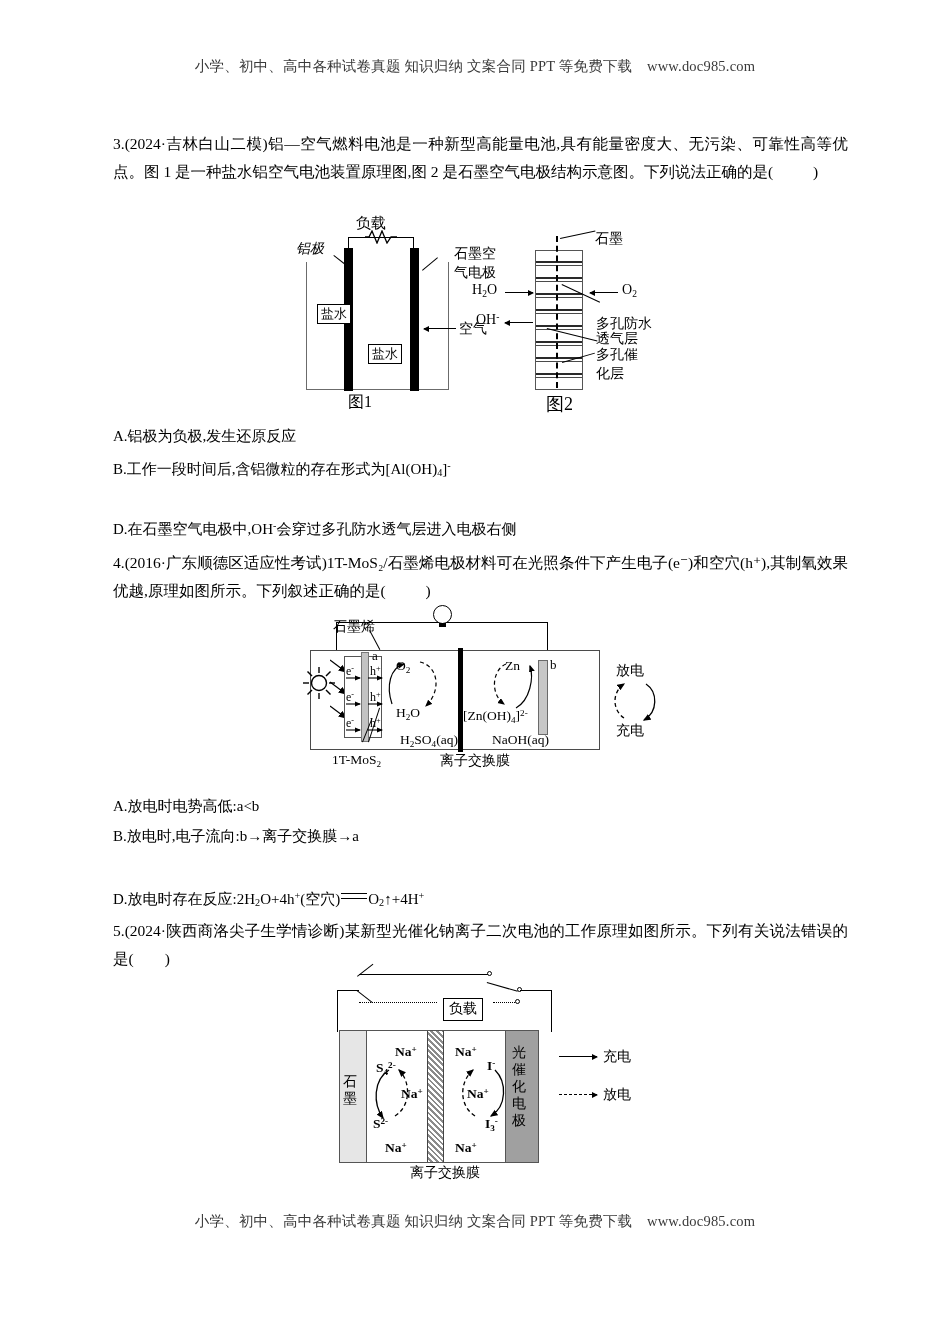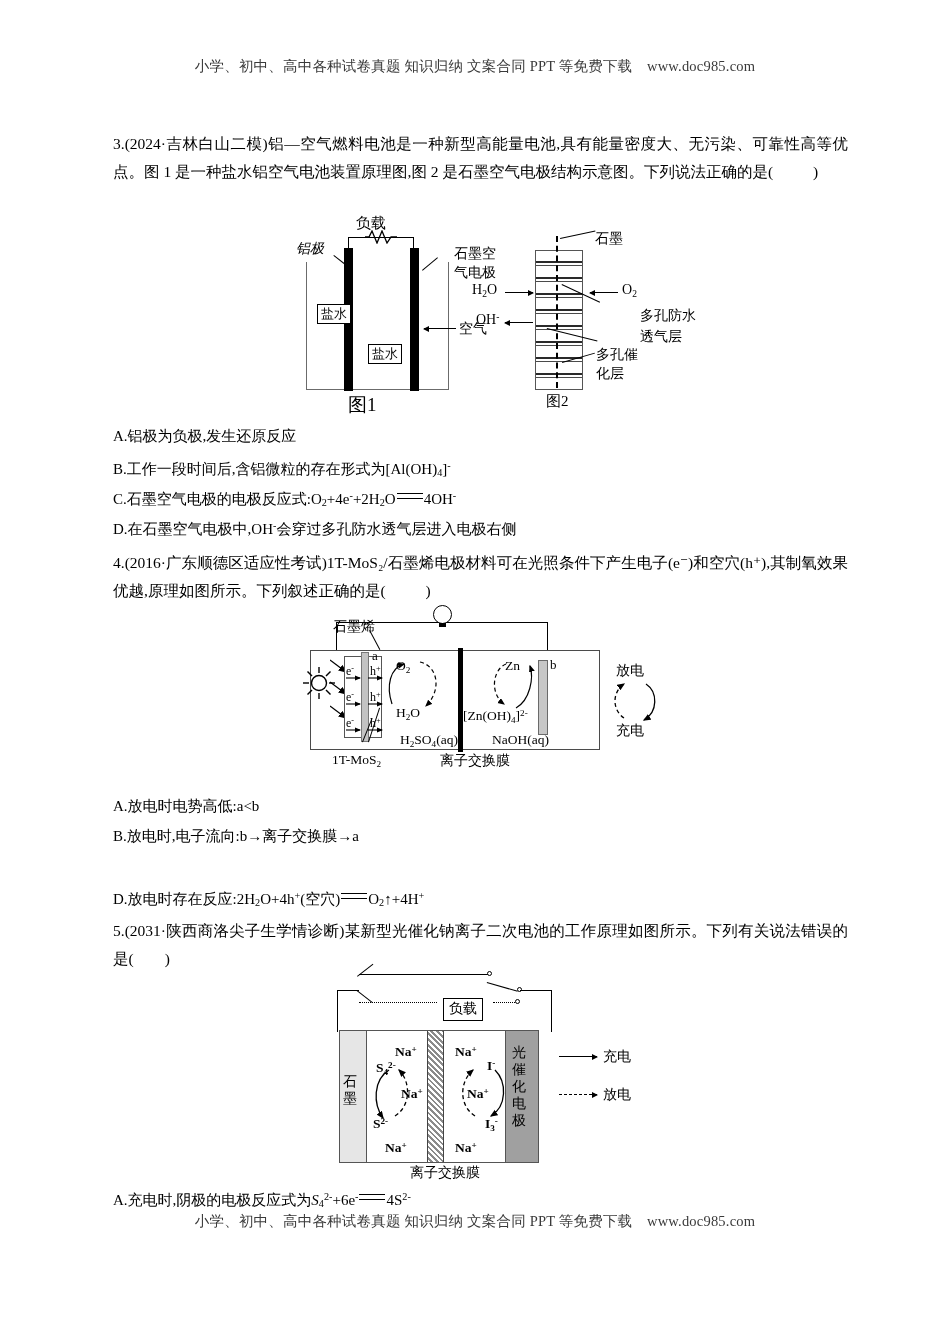--- a/index.html
+++ b/index.html
@@ -123,21 +123,21 @@
     font-size: 13px;
     padding: 1px 3px 2px 3px;
     line-height: 15px;
   }
   .f1-box-a { left: 21px; top: 82px; }
   .f1-box-b { left: 72px; top: 122px; }
   .f1-cap {
     position: absolute;
     left: 52px; top: 170px;
     font-family: "Liberation Serif", serif;
-    font-size: 19px;
+    font-size: 16px;
   }
   .f1-t-fuzai { left: 60px; top: -8px; font-size: 15px; }
   .f1-t-lvji  { left: 0px;  top: 18px; font-size: 14px; font-style: italic; }
   .f1-t-shimo { left: 158px; top: 22px; font-size: 14px; line-height: 19px; }
   .f1-t-kongqi{ left: 163px; top: 98px; font-size: 14px; }
 
   .leader { position: absolute; background: #000; transform-origin: 0 0; height: 1.1px; }
 
   
   #fig2 { left: 500px; top: 222px; width: 220px; height: 192px; }
@@ -155,26 +155,26 @@
     height: 0;
     border-top: 1.1px solid #4a4a4a;
   }
   .f2-hline.thick { border-top: 2.2px solid #2a2a2a; }
   .f2-dash {
     position: absolute;
     left: 56px; top: 14px;
     width: 0; height: 152px;
     border-left: 2.4px dashed #000;
   }
-  .f2-cap { left: 46px; top: 170px; font-size: 15px; }
+  .f2-cap { left: 46px; top: 170px; font-size: 18px; }
   .f2-t-shimo { left: 95px; top: 8px; font-size: 14px; }
   .f2-t-h2o   { left: -28px; top: 60px; font-size: 14px; }
   .f2-t-oh    { left: -24px; top: 90px; font-size: 14px; }
   .f2-t-o2    { left: 122px; top: 60px; font-size: 14px; }
-  .f2-t-duokong1 { left: 96px; top: 83px; font-size: 14px; line-height: 21px; margin-left: 44px; }
+  .f2-t-duokong1 { left: 96px; top: 94px; font-size: 14px; line-height: 15px; }
   .f2-t-duokong2 { left: 96px; top: 123px; font-size: 14px; line-height: 19px; }
 
   .arrow-r, .arrow-l { position: absolute; height: 0; border-top: 1.2px solid #000; }
   .arrow-r::after {
     content: ""; position: absolute; right: -1px; top: -3.5px;
     border-left: 6px solid #000;
     border-top: 3.5px solid transparent;
     border-bottom: 3.5px solid transparent;
   }
   .arrow-l::after {
@@ -375,21 +375,20 @@
 
     <div class="lbl f2-t-duokong2">多孔催<br>化层</div>
     <div class="leader" style="left:47px; top:106px; width:52px; transform:rotate(14deg);"></div>
     <div class="leader" style="left:62px; top:140px; width:34px; transform:rotate(-16deg);"></div>
 
     <div class="lbl-serif f2-cap">图2</div>
   </div>
 
   <div class="opt" style="top:425px;">A.铝极为负极,发生还原反应</div>
   <div class="opt" style="top:455px;">B.工作一段时间后,含铝微粒的存在形式为[Al(OH)<sub>4</sub>]<sup>-</sup></div>
-  <div class="opt" style="top:485px;">C.石墨空气电极的电极反应式:O<sub>2</sub>+4e<sup>-</sup>+2H<sub>2</sub>O<span class="dbar"></span>4OH<sup>-</sup></div>
   <div class="opt" style="top:515px;">D.在石墨空气电极中,OH<sup>-</sup>会穿过多孔防水透气层进入电极右侧</div>
 
   <div class="qblock" style="top:549px;">
     <span>4.</span><span>(2016·广东顺德区适应性考试)</span><span>1T-MoS₂/石墨烯电极材料可在光照条件下产生电子(e⁻)和空穴(h⁺),其制氧效果优越,原理如图所示。下列叙述正确的是</span><span class="paren">(　　)</span>
   </div>
 
   <div class="fig" id="fig3">
     <div class="f3-wire"></div>
     <div class="f3-bulb"></div>
     <div class="f3-bulbbase"></div>
@@ -489,21 +488,21 @@
       <path d="M36,4 C48,12 48,32 34,40" fill="none" stroke="#000" stroke-width="1.3" marker-end="url(#ah3)"></path>
       <path d="M14,38 C2,30 2,12 14,4" fill="none" stroke="#000" stroke-width="1.3" stroke-dasharray="4,3" marker-end="url(#ah3)"></path>
     </svg>
   </div>
 
   <div class="opt" style="top:795px;text-align:right;">A.放电时电势高低:a&lt;b</div>
   <div class="opt" style="top:825px;">B.放电时,电子流向:b→离子交换膜→a</div>
   <div class="opt" style="top:885px;">D.放电时存在反应:2H<sub>2</sub>O+4h<sup>+</sup>(空穴)<span class="dbar"></span>O<sub>2</sub>↑+4H<sup>+</sup></div>
 
   <div class="qblock" style="top:917px;">
-    <span>5.</span><span>(2031·陕西商洛尖子生学情诊断)</span><span>某新型光催化钠离子二次电池的工作原理如图所示。下列有关说法错误的是(　　)</span>
+    <span>5.</span><span>(2024·陕西商洛尖子生学情诊断)</span><span>某新型光催化钠离子二次电池的工作原理如图所示。下列有关说法错误的是(　　)</span>
   </div>
 
   <div class="fig" id="fig4">
 
     <div class="solidline" style="left:44px; top:6px; width:130px;"></div>
     <div class="node" style="left:172px; top:3px;"></div>
     <div class="solidline" style="left:172px; top:14px; width:32px; transform:rotate(16deg); transform-origin:0 0;"></div>
     <div class="node" style="left:202px; top:19px;"></div>
     <div class="solidline" style="left:205px; top:22px; width:32px;"></div>
     <div class="vline" style="left:236px; top:22px; height:42px;"></div>
@@ -550,17 +549,16 @@
     </svg>
 
     <div class="lbl f4-t-mem">离子交换膜</div>
 
     <div class="arrow-r" style="left:244px; top:88px; width:38px;"></div>
     <div class="lbl f4-t-chong">充电</div>
     <div class="arrow-r" style="left:244px; top:126px; width:38px; border-top-style:dashed;"></div>
     <div class="lbl f4-t-fang">放电</div>
   </div>
 
-  <div class="opt" style="top:1186px;">A.充电时,阴极的电极反应式为<i>S</i><sub>4</sub><sup>2-</sup>+6e<sup>-</sup><span class="dbar"></span>4S<sup>2-</sup></div>
 
   <div class="watermark wm-bot">小学、初中、高中各种试卷真题 知识归纳 文案合同 PPT 等免费下载　www.doc985.com</div>
 
 </div>
 
 </body></html>

